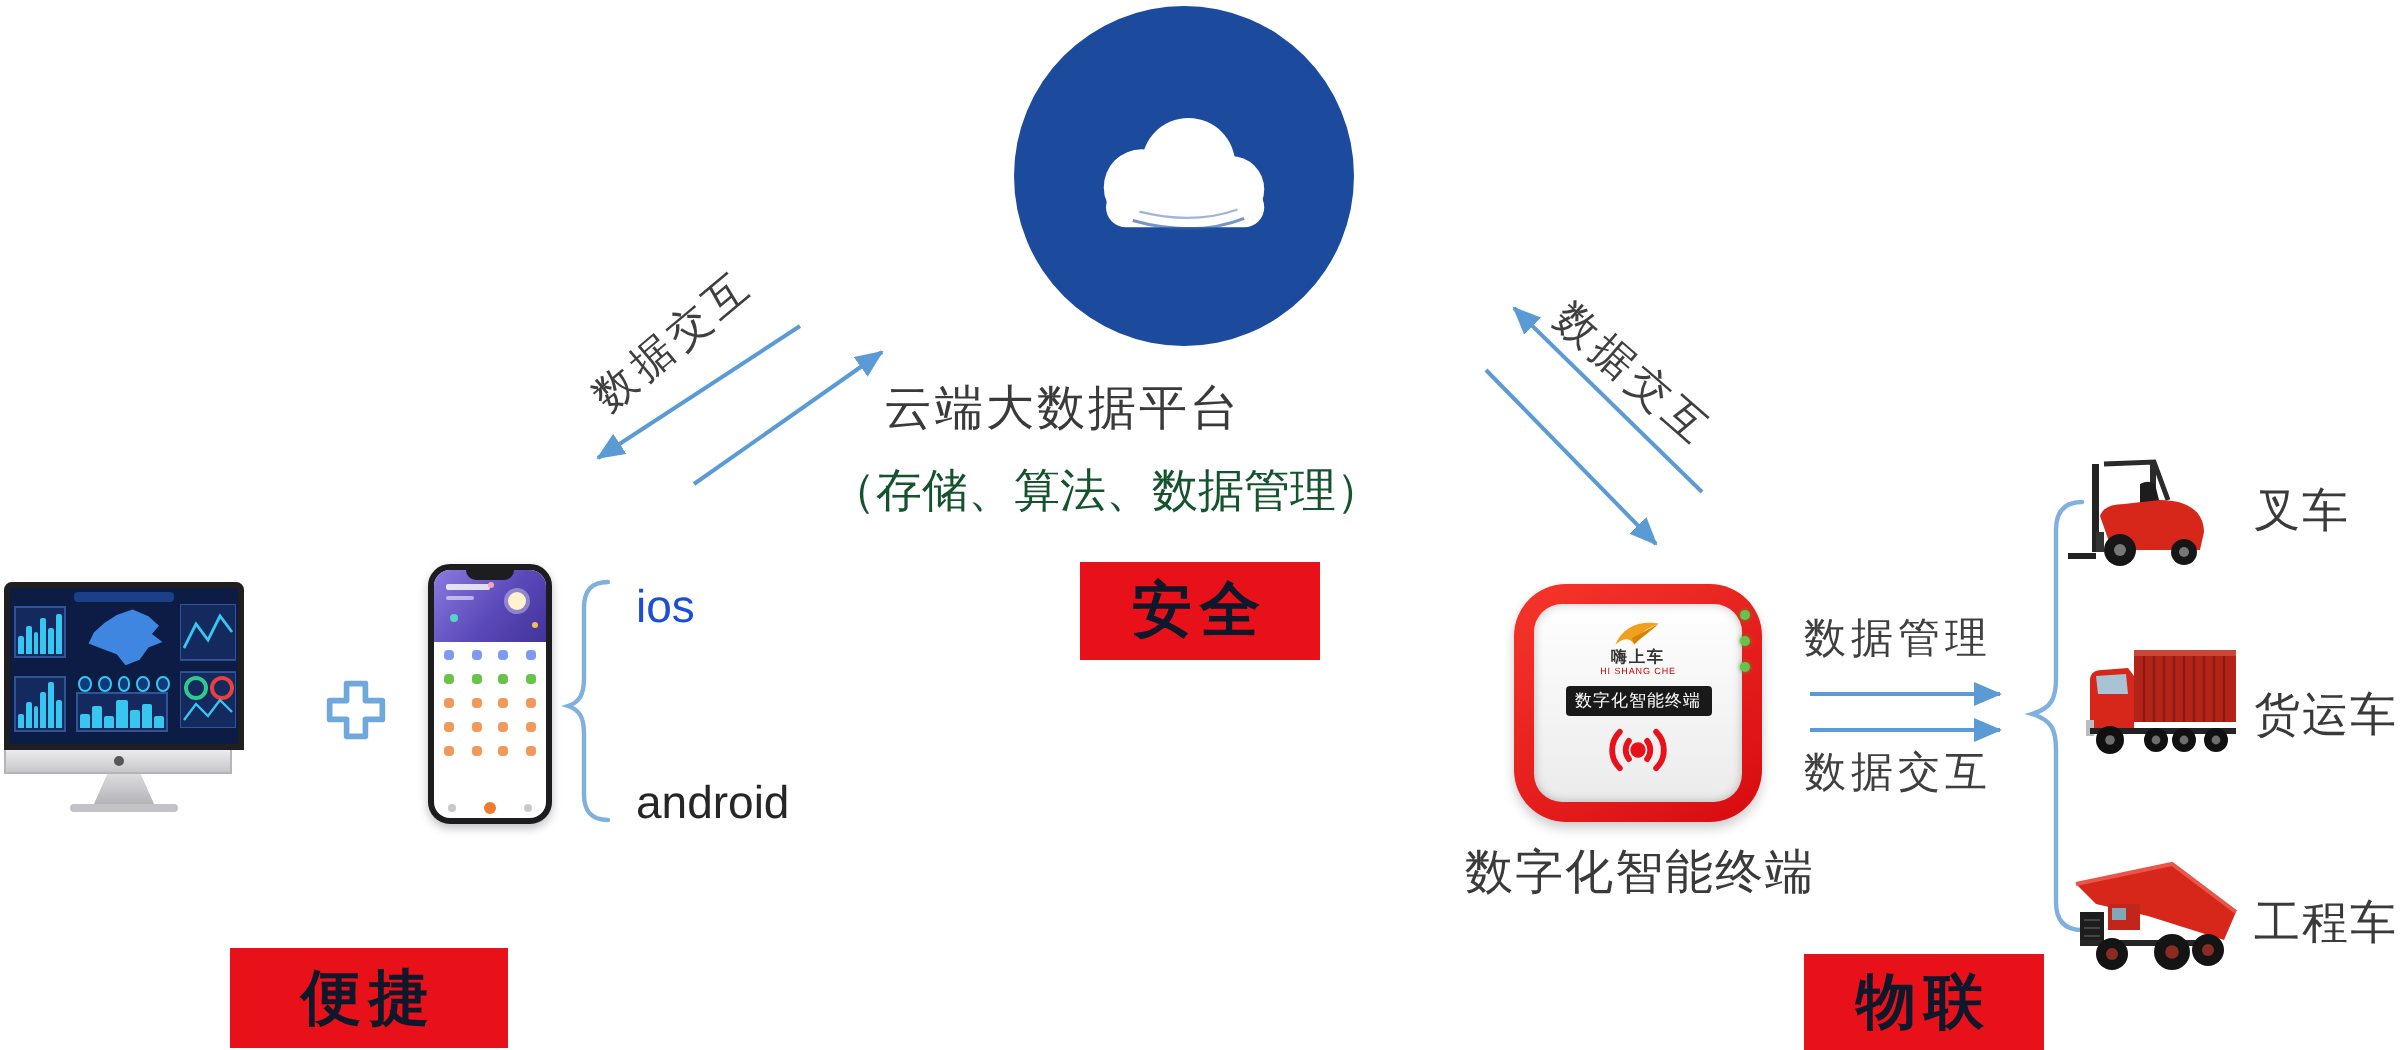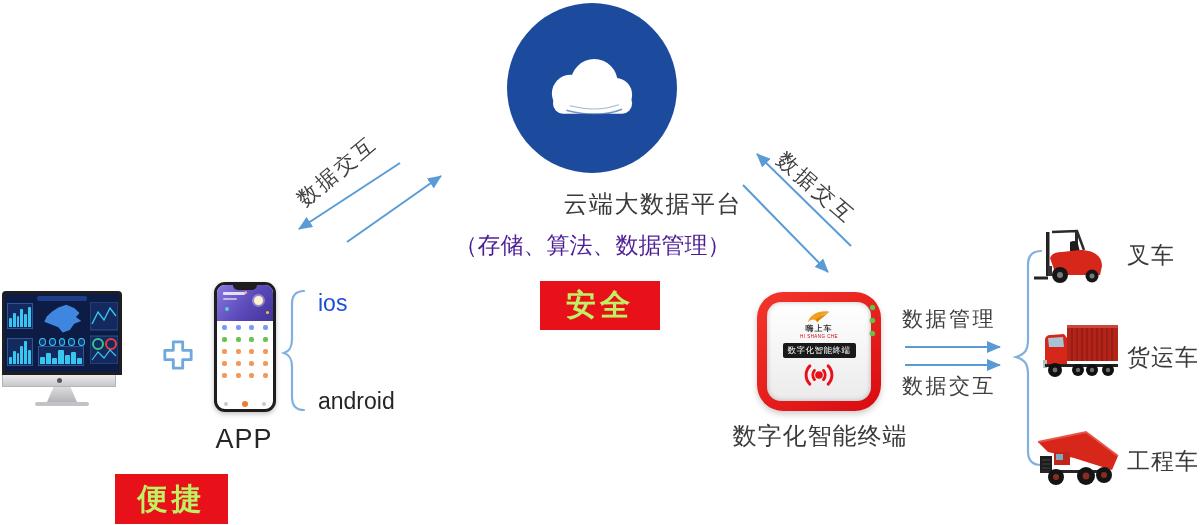--- a/index.html
+++ b/index.html
@@ -4,29 +4,29 @@
 <style>
   html,body{margin:0;padding:0;background:#fff;}
   .stage{position:relative;width:1200px;height:525px;background:#fff;overflow:hidden;
          font-family:"Liberation Sans",sans-serif;color:#3a3a3a;}
   .abs{position:absolute;}
   .overlay{position:absolute;left:0;top:0;width:1200px;height:525px;pointer-events:none;}
 
   
   .cloud-circle{left:507px;top:3px;width:170px;height:170px;border-radius:50%;
                 background:#1c4b9e;display:flex;align-items:center;justify-content:center;}
-  .cloud-title{left:442px;top:188px;width:300px;text-align:right;font-size:24px;
+  .cloud-title{left:442px;top:188px;width:300px;text-align:left;font-size:24px;
                letter-spacing:1.5px;color:#3a3a3a;}
-  .cloud-subtitle{left:415px;top:230px;width:355px;text-align:center;font-size:23px;color:#4c1d95;}
-
-  
-  .badge{background:#e8111a;color:#bef264;font-size:30px;font-weight:bold;letter-spacing:4px;
+  .cloud-subtitle{left:415px;top:230px;width:355px;font-size:23px;color:#14532d;}
+
+  
+  .badge{background:#e8111a;color:#0f172a;font-size:30px;font-weight:bold;letter-spacing:4px;
          display:flex;align-items:center;justify-content:center;}
   .badge-safe{left:540px;top:281px;width:120px;height:49px;}
-  .badge-conv{left:115px;top:474px;width:113px;height:50px;}
+  .badge-conv{left:115px;top:474px;width:139px;height:50px;}
   .badge-iot{left:902px;top:477px;width:120px;height:48px;}
 
   
   .imac{left:2px;top:291px;width:120px;}
   .imac-screen{position:relative;width:114px;height:78px;background:#0d1c45;
                border:3px solid #1f1f22;border-radius:4px 4px 0 0;overflow:hidden;}
   .scr-top{position:absolute;left:32px;top:2px;width:50px;height:5px;background:#1d3f88;border-radius:2px;}
   .scr-panel{position:absolute;background:rgba(45,90,180,.22);border:1px solid rgba(80,140,220,.45);
              display:flex;align-items:flex-end;gap:1px;padding:1px;box-sizing:border-box;}
   .scr-panel i{flex:1;background:#37c6f0;border-radius:1px 1px 0 0;}
@@ -249,21 +249,20 @@
           <i></i>
           <i></i>
         </div>
     </div>
     <div class="phone-nav">
         <i></i>
         <i class="mid"></i>
         <i></i>
       </div>
   </div>
-  <div class="abs label-app">APP</div>
   <div class="abs label-ios">ios</div>
   <div class="abs label-android">android</div>
   <div class="abs badge badge-conv">便捷</div>
 
   <div class="abs terminal">
     <div class="terminal-inner">
       <svg width="26" height="16" viewBox="0 0 30 18" style="margin-top:7px;">
         <path d="M2,15 C6,5 16,1 27,3 C20,6 15,9 13,15 C10,11 7,11 2,15 Z" fill="#f0a01e"></path>
         <path d="M27,3 C22,8 18,10 13,15 L11.5,11.5 Z" fill="#d88400"></path>
       </svg>
@@ -282,20 +281,21 @@
     </div>
     <div class="term-leds">
         <i></i>
         <i></i>
         <i></i>
       </div>
   </div>
   <div class="abs term-caption">数字化智能终端</div>
   <div class="abs assoc-label">数据管理</div>
   <div class="abs exch-label">数据交互</div>
+  <div class="abs badge badge-iot">物联</div>
 
   <svg class="abs veh-forklift" width="82" height="56" viewBox="0 0 82 56">
     <rect x="14" y="4" width="3.5" height="44" fill="#232323"></rect>
     <rect x="16" y="38" width="4" height="10" fill="#333"></rect>
     <path d="M2,50 L16,50" stroke="#232323" stroke-width="3"></path>
     <path d="M20,4 L45,3 L52,22" stroke="#2b2b2b" stroke-width="2.5" fill="none"></path>
     <rect x="43" y="3" width="3" height="20" fill="#2b2b2b"></rect>
     <path d="M38,14 q6,-3 8,2 l2,8 l-10,1 z" fill="#1d1d1d"></path>
     <path d="M18,30 Q20,24 30,24 L48,22 C62,22 70,28 70,38 L68,47 L24,47 Z" fill="#d7271b"></path>
     <circle cx="28" cy="47" r="8" fill="#161616"></circle>

